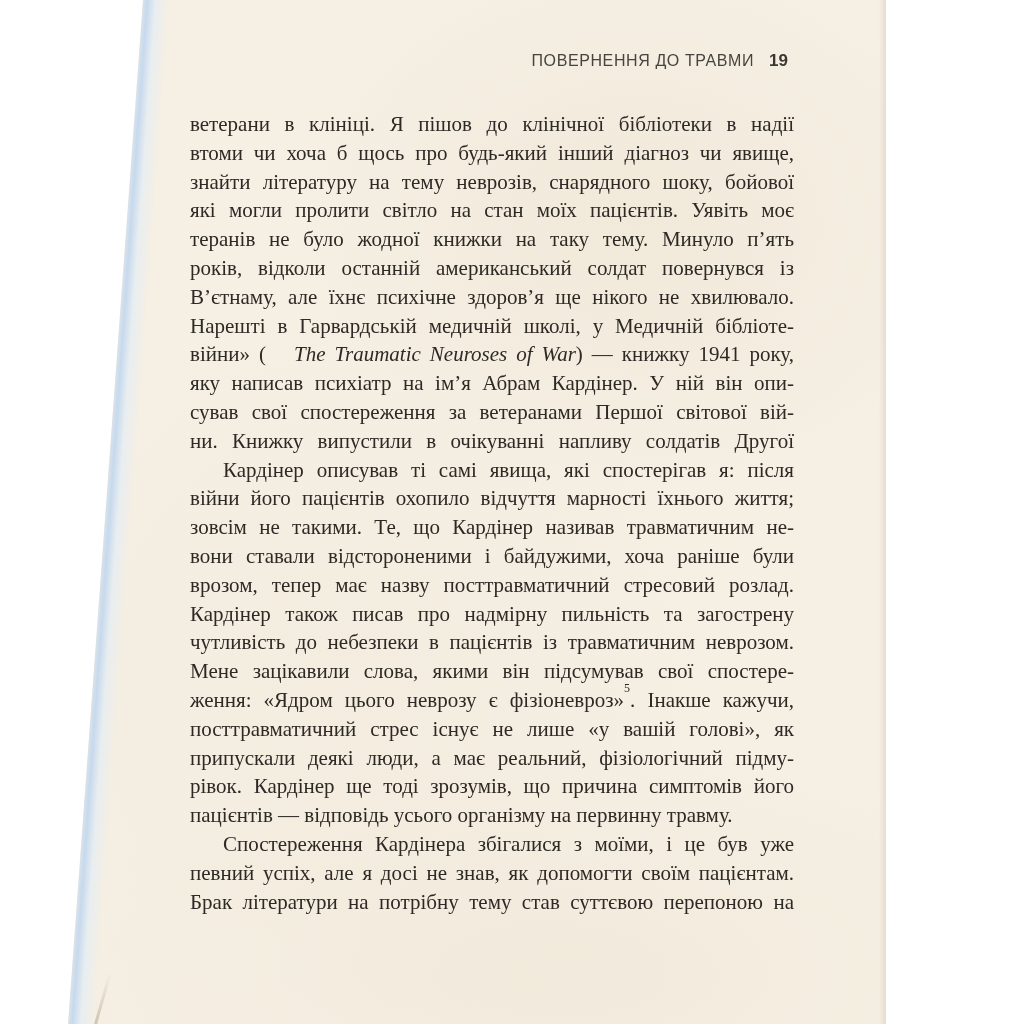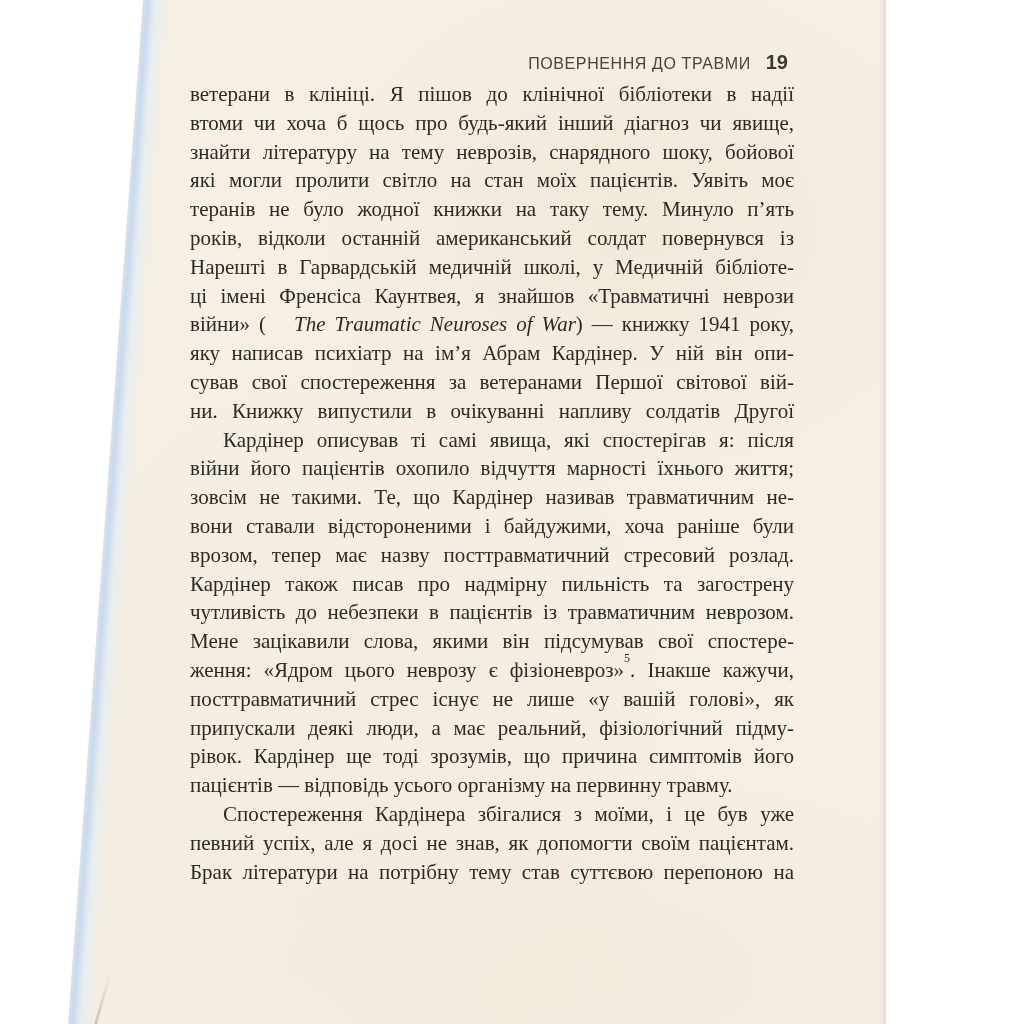--- a/index.html
+++ b/index.html
@@ -46,23 +46,23 @@
     transform-origin: bottom left;
     border-radius: 2px;
   }
   .running-head {
     position: absolute; top: 51px; right: 236px;
     display: flex; align-items: baseline; gap: 15px;
     font-family: "Liberation Sans", "DejaVu Sans", sans-serif;
     color: #474440;
   }
   .rh-title { font-size: 16px; letter-spacing: 0.6px; font-weight: 500; }
-  .rh-num   { font-size: 20px; font-weight: 700; color: #3b3834; }
+  .rh-num   { font-size: 17px; font-weight: 700; color: #3b3834; }
   .body-text {
-    position: absolute; left: 190px; top: 80px; width: 604px;
+    position: absolute; left: 190px; top: 110px; width: 604px;
     font-size: 21px; line-height: 28.8px;
     color: #2d2925;
   }
   .paragraph { margin: 0; }
   .line {
     text-align: justify;
     text-align-last: justify;
   }
   .line.end    { text-align-last: left; }
   .line.indent { text-indent: 33px; }
@@ -88,22 +88,22 @@
 
     <main class="body-text">
 
       <section class="paragraph">
         <div class="line">ветерани в клініці. Я пішов до клінічної бібліотеки в надії</div>
         <div class="line">втоми чи хоча б щось про будь-який інший діагноз чи явище,</div>
         <div class="line">знайти літературу на тему неврозів, снарядного шоку, бойової</div>
         <div class="line">які могли пролити світло на стан моїх пацієнтів. Уявіть моє</div>
         <div class="line">теранів не було жодної книжки на таку тему. Минуло п’ять</div>
         <div class="line">років, відколи останній американський солдат повернувся із</div>
+        <div class="line">В’єтнаму, але їхнє психічне здоров’я ще нікого не хвилювало.</div>
         <div class="line">Нарешті в Гарвардській медичній школі, у Медичній бібліоте-</div>
-        <div class="line">ці імені Френсіса Каунтвея, я знайшов «Травматичні неврози</div>
         <div class="line"><span>війни» (</span><em>The Traumatic Neuroses of War</em><span>) — книжку 1941 року,</span></div>
         <div class="line">яку написав психіатр на ім’я Абрам Кардінер. У ній він опи-</div>
         <div class="line">сував свої спостереження за ветеранами Першої світової вій-</div>
         <div class="line">ни. Книжку випустили в очікуванні напливу солдатів Другої</div>
       </section>
 
       <section class="paragraph">
         <div class="line indent">Кардінер описував ті самі явища, які спостерігав я: після</div>
         <div class="line">війни його пацієнтів охопило відчуття марності їхнього життя;</div>
         <div class="line">зовсім не такими. Те, що Кардінер називав травматичним не-</div>

